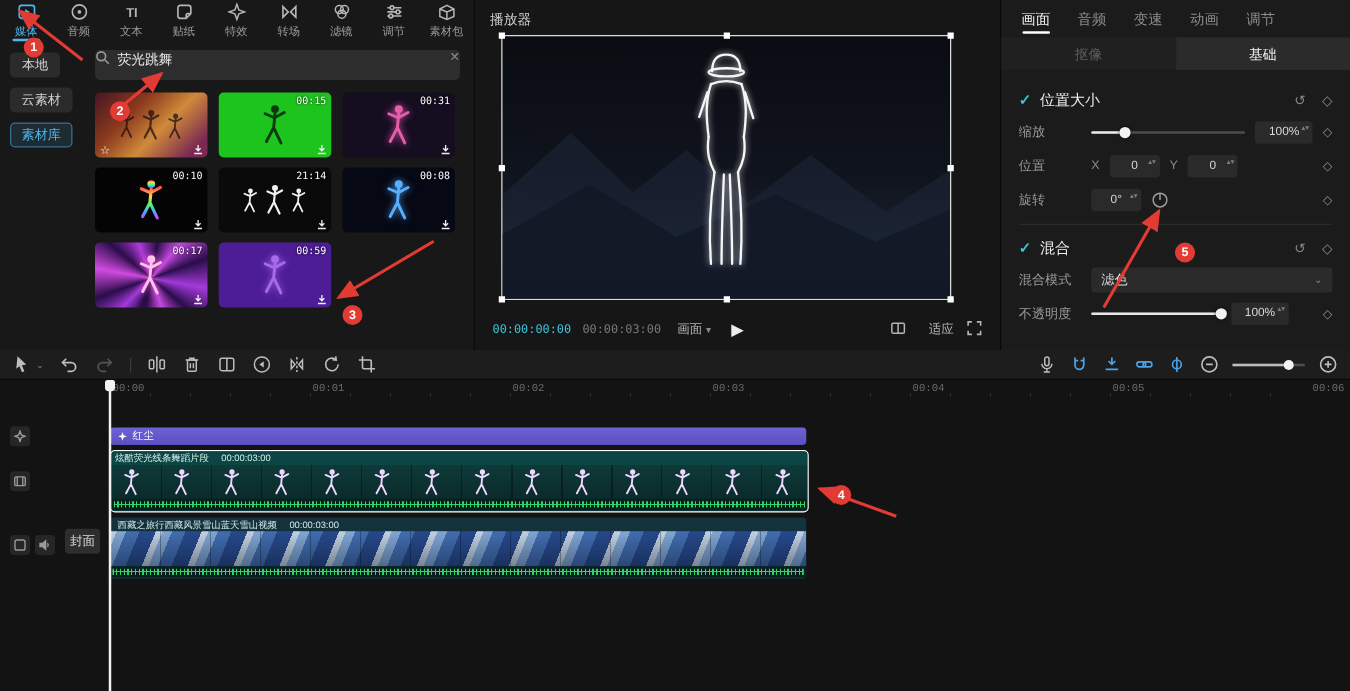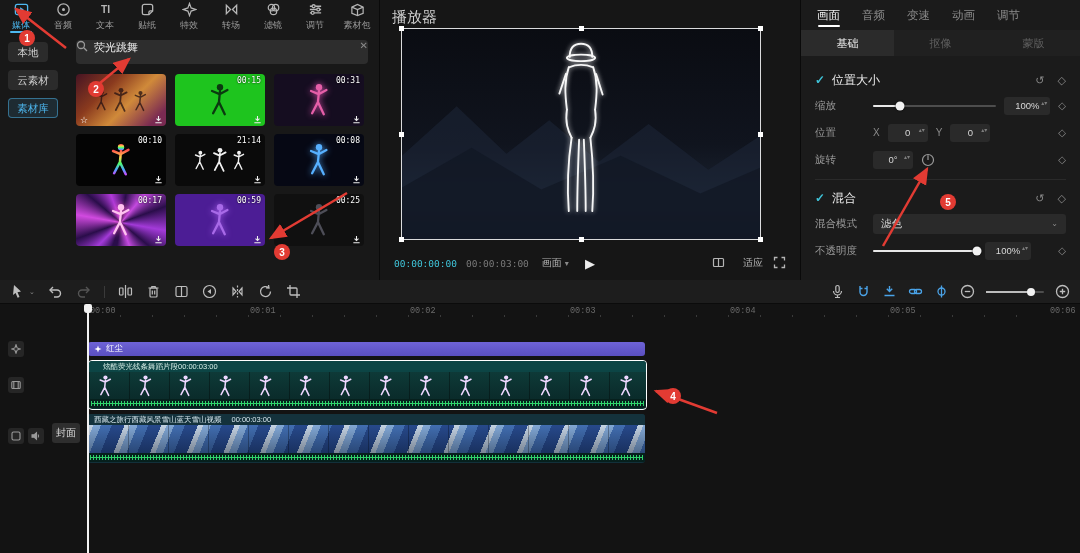--- a/index.html
+++ b/index.html
@@ -38,21 +38,21 @@
 .t5{background:#0a0a0a}
 .t6{background:#060814}
 .t7{background:conic-gradient(from 200deg at 50% 55%,#2a0d4a 0deg,#a33ad9 25deg,#2a0d4a 50deg,#d14ae0 80deg,#2a0d4a 110deg,#b13ad9 140deg,#2a0d4a 170deg,#c44ae0 200deg,#2a0d4a 230deg,#a33ad9 260deg,#2a0d4a 290deg,#c44ae0 320deg,#2a0d4a 350deg)}
 .t8{background:#4c1d95}
 .t9{background:#101010}
 .glow-pink{filter:drop-shadow(0 0 3px rgba(255,90,200,.9))}
 .glow-blue{filter:drop-shadow(0 0 3px rgba(80,170,255,.9))}
 .glow-purple{filter:drop-shadow(0 0 3px rgba(190,110,255,.8))}
 
 .player-panel{position:absolute;left:380px;top:0;width:420px;height:280px;background:#161616}
-.player-title{position:absolute;left:12px;top:8px;font-size:15px;color:#cfcfcf}
+.player-title{position:absolute;left:12px;top:8px;font-size:11px;color:#cfcfcf}
 .viewport{position:absolute;left:21px;top:28px;width:360px;height:212px;background:linear-gradient(180deg,#0a0c12 0%,#10141e 55%,#1b2432 82%,#0d111b 100%);border:1px solid rgba(255,255,255,.85)}
 .viewport .mnt{position:absolute;inset:0;width:100%;height:100%}
 .viewport .figure{position:absolute;left:50%;top:50%;transform:translate(-50%,-52%);height:188px;width:114px;filter:drop-shadow(0 0 2.5px rgba(255,255,255,.85))}
 .handle{position:absolute;width:5px;height:5px;background:#fff;z-index:3}
 .player-controls{position:absolute;left:0;top:249px;width:420px;height:28px;display:flex;align-items:center;padding:0 14px;gap:5px}
 .time-cur{color:#3fc3d8;font-family:"DejaVu Sans Mono",monospace;font-size:9.5px}
 .time-total{color:#787878;font-family:"DejaVu Sans Mono",monospace;font-size:9.5px;margin-left:4px}
 .scene-dd{color:#b5b5b5;font-size:10px;margin-left:8px;display:flex;align-items:center;gap:3px;cursor:pointer}
 .caret{font-size:8px;color:#8a8a8a}
 .play-btn{position:absolute;left:50%;transform:translateX(-50%);color:#ececec;font-size:13px;cursor:pointer}
@@ -101,21 +101,21 @@
 .rlabel{position:absolute;top:2px}
 .tracks{position:absolute;left:0;top:40px;right:0;bottom:0}
 .playhead{position:absolute;left:87px;top:24px;bottom:0;width:1.5px;background:#f2f2f2;z-index:6}
 .playhead::before{content:"";position:absolute;left:-3px;top:0;width:8px;height:9px;background:#f2f2f2;border-radius:2px 2px 3px 3px}
 .gut-btn{position:absolute;width:16px;height:16px;background:#262626;border-radius:3px;color:#9a9a9a;display:flex;align-items:center;justify-content:center;cursor:pointer}
 .gut-btn svg{width:10px;height:10px}
 .cover-btn{position:absolute;left:52px;top:103px;width:28px;height:20px;background:#2e2e2e;border-radius:3px;color:#dcdcdc;font-size:10px;display:flex;align-items:center;justify-content:center;cursor:pointer}
 .clip-effect{position:absolute;left:88px;top:22px;width:557px;height:14px;background:linear-gradient(180deg,#6e63d6,#5a4fc0);border-radius:3px;display:flex;align-items:center;gap:4px;padding:0 6px;font-size:8.5px;color:#fff;cursor:pointer}
 .clip-effect svg{width:8px;height:8px;color:#fff}
 .clip-video{position:absolute;left:88px;top:40px;width:559px;height:50px;border:1.5px solid #fff;border-radius:4px;overflow:hidden;background:#0d3434;cursor:pointer}
-.cv-name{height:11px;background:#0c4545;display:flex;align-items:center;padding:0 14px;font-size:7.5px;color:#d8efe8;white-space:nowrap;overflow:hidden}
+.cv-name{height:11px;background:#0c4545;display:flex;gap:10px;align-items:center;padding:0 3px;font-size:7.5px;color:#d8efe8;white-space:nowrap;overflow:hidden}
 .cv-thumbs{position:relative;height:27px;background:linear-gradient(180deg,#0e3a38,#0a2b2a)}
 .cv-thumbs svg{position:absolute;inset:0;width:100%;height:100%}
 .cv-thumbs::after{content:"";position:absolute;inset:0;background:repeating-linear-gradient(90deg,rgba(0,0,0,.35) 0 1px,transparent 1px 40px)}
 .wavebar{position:relative;height:9px;background:#06201d}
 .wavebar .wave{position:absolute;left:2px;right:2px;top:2px;bottom:2px;background:repeating-linear-gradient(90deg,#2fd36a 0 1px,transparent 1px 3px),linear-gradient(transparent 40%,#2fd36a 40% 60%,transparent 60%)}
 .clip-footage{position:absolute;left:88px;top:94px;width:557px;height:49px;border-radius:3px;overflow:hidden;background:#12303a;cursor:pointer}
 .cf-name{height:11px;background:#14323c;display:flex;gap:10px;align-items:center;padding:0 6px;font-size:7.5px;color:#d8e8ef;white-space:nowrap;overflow:hidden}
 .cf-thumbs{position:relative;height:28px;background:repeating-linear-gradient(112deg,#d8e8f8 0 5px,#8fb8e8 5px 12px,#4878c0 12px 22px,#2a4f96 22px 34px)}
 .cf-thumbs::after{content:"";position:absolute;inset:0;background:linear-gradient(180deg,rgba(10,20,40,.1),rgba(5,12,28,.45)),repeating-linear-gradient(90deg,rgba(0,0,0,.3) 0 1px,transparent 1px 40px)}
 
@@ -319,29 +319,20 @@
         <span class="dur">00:17</span>
         <svg class="dl" viewBox="0 0 10 10" fill="none" stroke="currentColor" stroke-width="1.2">
               <path d="M5 1 V6 M2.8 4 L5 6.2 L7.2 4 M1.5 8.7 H8.5"></path>
             </svg>
       </div>
       <div class="thumb t8">
         <svg class="fig glow-purple" viewBox="0 0 24 34" style="color:#a86ae8">
               <use href="#dancer"></use>
             </svg>
         <span class="dur">00:59</span>
-        <svg class="dl" viewBox="0 0 10 10" fill="none" stroke="currentColor" stroke-width="1.2">
-              <path d="M5 1 V6 M2.8 4 L5 6.2 L7.2 4 M1.5 8.7 H8.5"></path>
-            </svg>
-      </div>
-      <div class="thumb t9">
-        <svg class="fig" viewBox="0 0 24 34" style="color:#4d4d57">
-              <use href="#dancer"></use>
-            </svg>
-        <span class="dur">00:25</span>
         <svg class="dl" viewBox="0 0 10 10" fill="none" stroke="currentColor" stroke-width="1.2">
               <path d="M5 1 V6 M2.8 4 L5 6.2 L7.2 4 M1.5 8.7 H8.5"></path>
             </svg>
       </div>
     </div>
   </div>
 </div>
 
 <div class="player-panel">
   <div class="player-title">播放器</div>
@@ -396,23 +387,22 @@
 
 <div class="props-panel">
   <div class="props-tabs">
     <div class="ptab active">画面</div>
     <div class="ptab">音频</div>
     <div class="ptab">变速</div>
     <div class="ptab">动画</div>
     <div class="ptab">调节</div>
   </div>
   <div class="props-subtabs">
+    <div class="pstab">抠像</div>
     <div class="pstab active">基础</div>
-    <div class="pstab">抠像</div>
-    <div class="pstab">蒙版</div>
   </div>
   <div class="props-body">
     <div class="sec-head">
       <span class="chk">✓</span>
       <span class="sec-title">位置大小</span>
       <span class="sec-icons">
             <span>↺</span>
             <span>◇</span>
           </span>
     </div>

